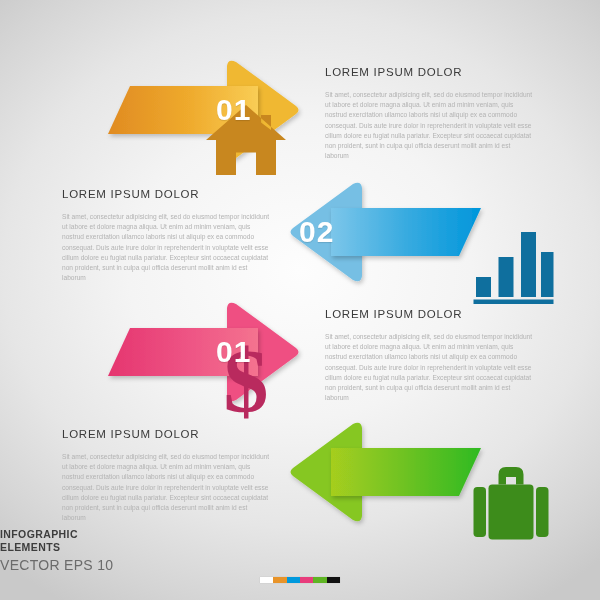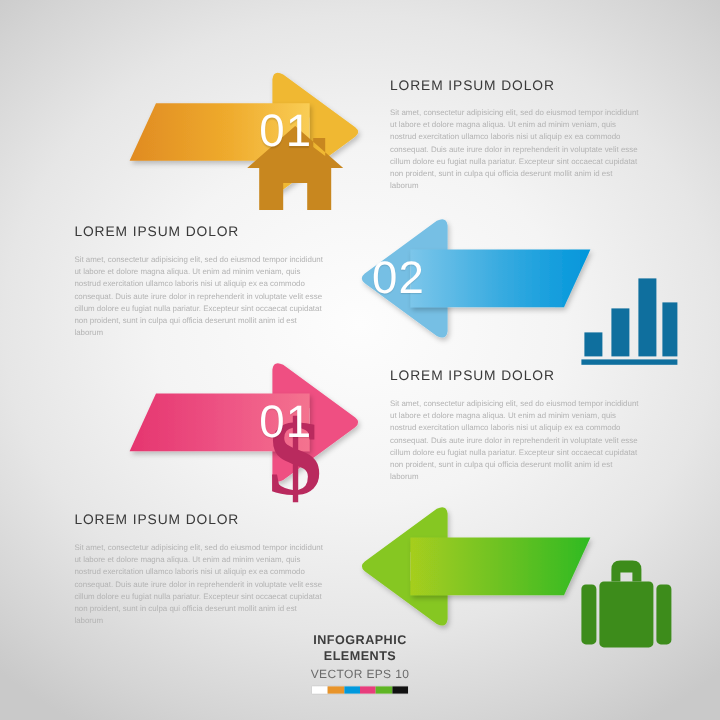--- a/index.html
+++ b/index.html
@@ -36,36 +36,36 @@
   #row-4 { top: 412px; }
 
   
   .arrow {
     position: absolute;
     top: 10px;
     width: 220px;
     height: 100px;
   }
   .arrow-right { left: 108px; }
-  .arrow-left  { left: 272px; text-align: center; }
+  .arrow-left  { left: 261px; text-align: center; }
 
   .arrow svg {
     position: absolute;
     inset: 0;
     width: 220px;
     height: 100px;
     overflow: visible;
   }
 
   
   .arrow-number {
     position: absolute;
     top: 28px;
-    font-size: 38px;
-    font-weight: 400;
+    font-size: 30px;
+    font-weight: 700;
     color: #ffffff;
     letter-spacing: 1px;
     line-height: 44px;
     text-shadow: 0 1px 1px rgba(0,0,0,0.13);
     pointer-events: none;
   }
   .arrow-right .arrow-number { left: 108px; }
   .arrow-left  .arrow-number { left: 38px; }
 
   .arrow-icon {
@@ -102,33 +102,32 @@
     margin: 0;
     text-align: left;
   }
 
   
   #footer {
     position: absolute;
     left: 0;
     top: 528px;
     width: 600px;
-    text-align: center;
   }
   #footer-title {
     font-size: 10.5px;
     font-weight: 700;
     letter-spacing: 0.4px;
     color: #3d3d3d;
     line-height: 13px;
     margin: 0;
     white-space: pre-line;
   }
   #footer-sub {
-    font-size: 10px;
+    font-size: 14px;
     font-weight: 400;
     letter-spacing: 0.3px;
     color: #6b6b6b;
     margin: 3px 0 0 0;
   }
   #swatches {
     margin: 4px auto 0 auto;
     width: 80px;
     height: 6px;
     display: flex;

